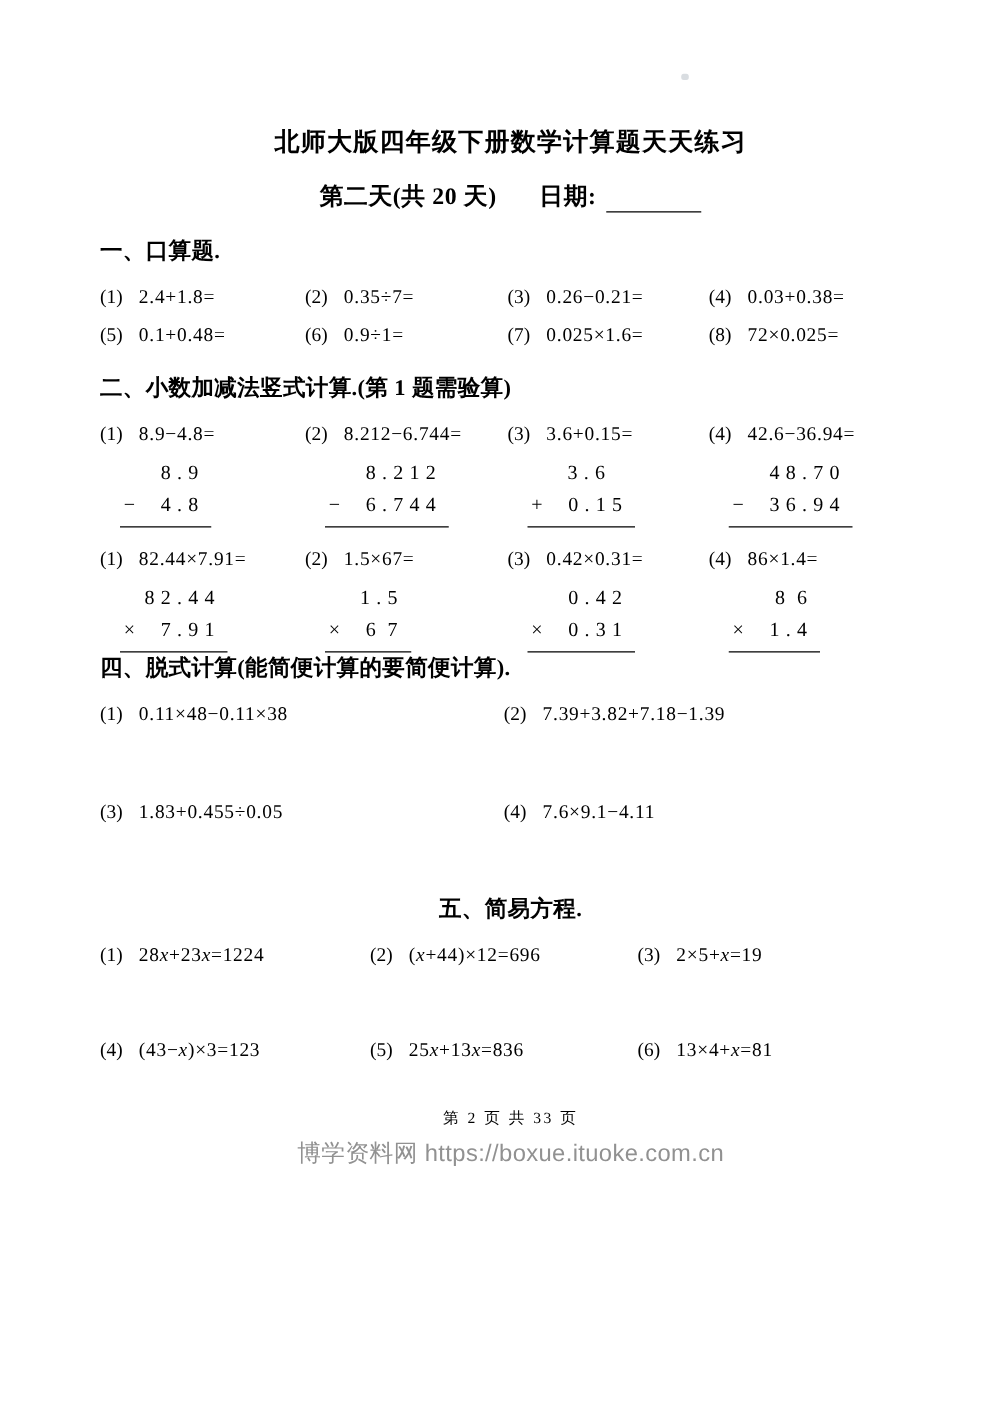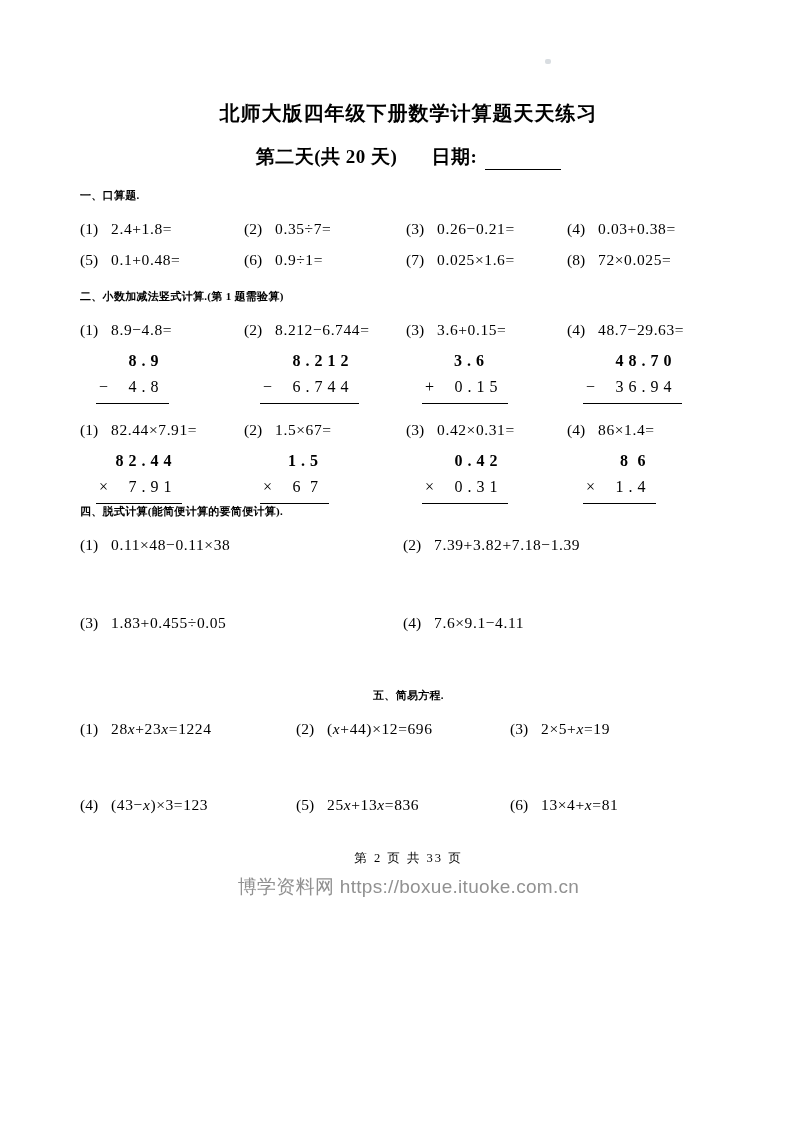--- a/index.html
+++ b/index.html
@@ -29,21 +29,21 @@
   }
   .subtitle-gap{display:inline-block;width:34px;}
   .date-line{
     display:inline-block;width:76px;height:20px;
     border-bottom:1.6px solid #000;
     margin-left:8px;
   }
 
   
   .sec-heading{
-    font-size:11px;font-weight:bold;
+    font-size:18px;font-weight:bold;
     letter-spacing:0.3px;
   }
   .sec1-heading{margin-top:18px;}
   .sec2-heading{margin-top:20px;}
   .sec3-heading{margin-top:46px;}
   .sec4-heading{}
   .sec5-heading{margin-top:56px;text-align:center;}
 
   .grid4{display:grid;grid-template-columns:164px 162px 161px auto;}
   .grid2{display:grid;grid-template-columns:323px auto;}
@@ -57,21 +57,21 @@
   .pno{font-size:15.5px;}
   .expr{font-size:15.5px;letter-spacing:0.6px;}
 
   
   .vblock{
     display:inline-block;
     margin-top:9px;margin-left:16px;
     font-size:16px;line-height:26px;
     letter-spacing:0.5px;
   }
-  .v-top{text-align:right;padding-right:10px;white-space:pre;font-weight:bold;}
+  .v-top{text-align:right;padding-right:10px;white-space:pre;}
   .v-bottom{
     display:flex;justify-content:space-between;
     gap:20px;
     padding:0 10px 3px 3px;
     border-bottom:1.6px solid #000;
     white-space:pre;
   }
   .prob-col .prob{margin-top:0;}
 
   
@@ -176,21 +176,21 @@
             <span class="expr">3.6+0.15=</span>
           </div>
         <div class="vblock">
           <div class="v-top">3&nbsp;.&nbsp;6&nbsp;&nbsp;&nbsp;</div>
           <div class="v-bottom"><span>+</span><span>0&nbsp;.&nbsp;1&nbsp;5</span></div>
         </div>
       </div>
       <div class="prob-col">
         <div class="prob">
             <span class="pno">(4)</span>
-            <span class="expr">48.7−29.63=</span>
+            <span class="expr">42.6−36.94=</span>
           </div>
         <div class="vblock">
           <div class="v-top">4&nbsp;8&nbsp;.&nbsp;7&nbsp;0</div>
           <div class="v-bottom"><span>−</span><span>3&nbsp;6&nbsp;.&nbsp;9&nbsp;4</span></div>
         </div>
       </div>
     </div>
 
     <div class="grid4 grid-mt">
       <div class="prob-col">

